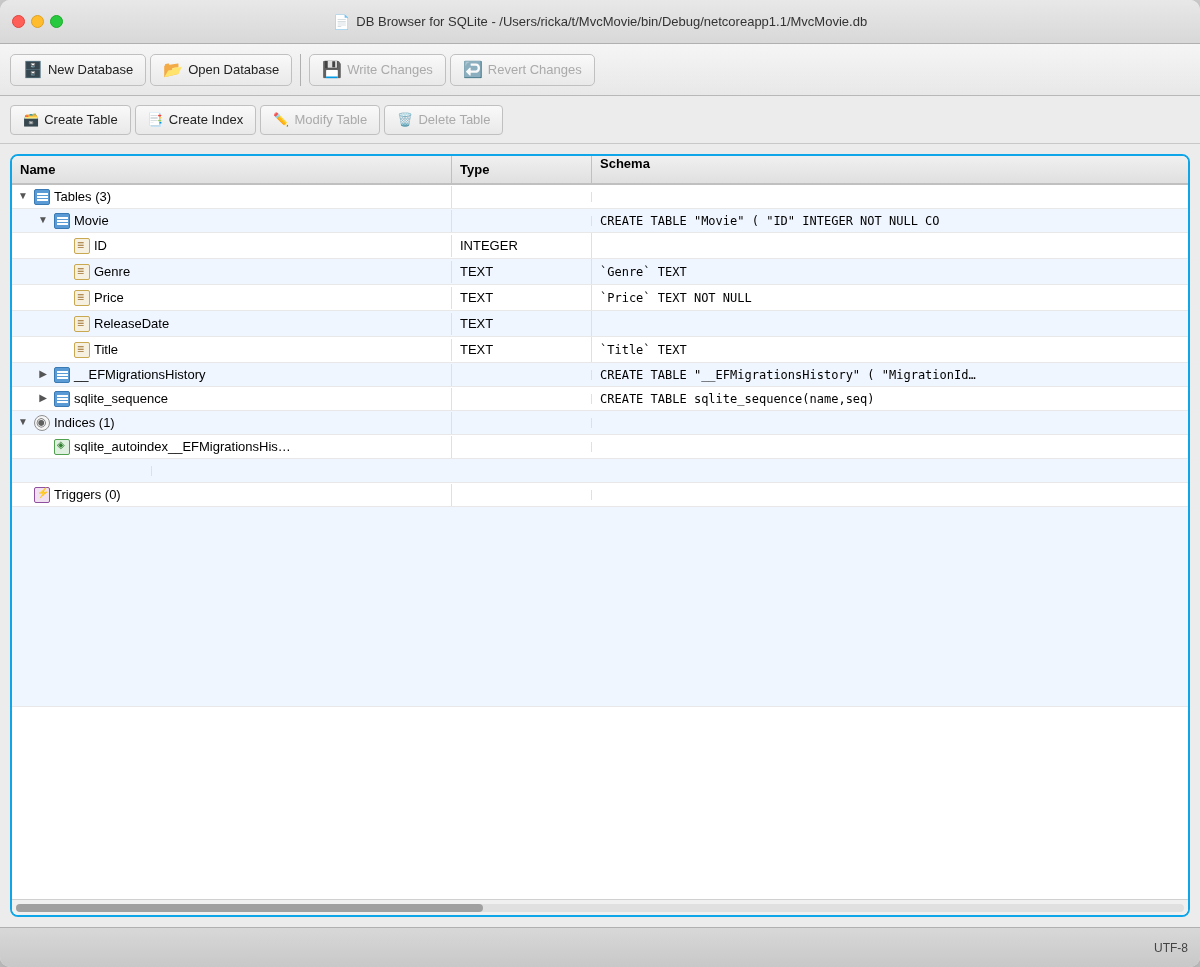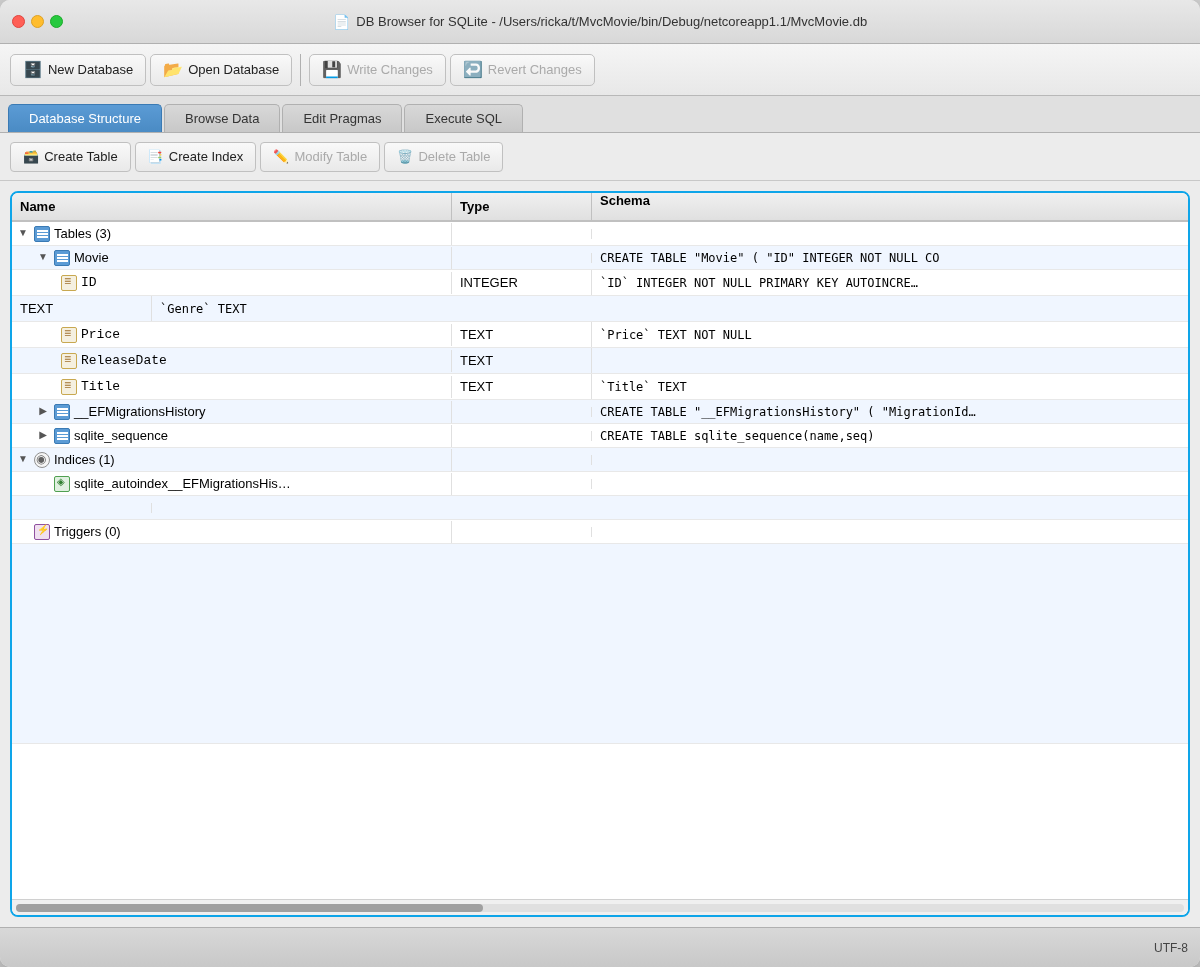--- a/index.html
+++ b/index.html
@@ -218,21 +218,21 @@
       overflow: hidden;
       white-space: nowrap;
       text-overflow: ellipsis;
       font-family: monospace;
       font-size: 12px;
     }
 
     
     .indent-0 { padding-left: 4px; }
     .indent-1 { padding-left: 24px; }
-    .indent-2 { padding-left: 31px; font-family: Liberation Mono, monospace; }
+    .indent-2 { padding-left: 44px; }
 
     
     .toggle-arrow {
       display: inline-block;
       width: 14px;
       height: 14px;
       text-align: center;
       font-size: 10px;
       color: #555;
       flex-shrink: 0;
@@ -419,34 +419,20 @@
     <button class="toolbar-btn disabled">
       <span class="toolbar-icon">💾</span>
       <span>Write Changes</span>
     </button>
     <button class="toolbar-btn disabled">
       <span class="toolbar-icon">↩️</span>
       <span>Revert Changes</span>
     </button>
   </div>
 
-  <div class="tabs-bar">
-    <div class="tab active">
-      <span>Database Structure</span>
-    </div>
-    <div class="tab">
-      <span>Browse Data</span>
-    </div>
-    <div class="tab">
-      <span>Edit Pragmas</span>
-    </div>
-    <div class="tab">
-      <span>Execute SQL</span>
-    </div>
-  </div>
 
   <div class="action-bar">
     <button class="action-btn">
       <span>🗃️</span>
       <span>Create Table</span>
     </button>
     <button class="action-btn">
       <span>📑</span>
       <span>Create Index</span>
     </button>
@@ -491,24 +477,28 @@
           <div class="row-schema-cell">CREATE TABLE "Movie" ( "ID" INTEGER NOT NULL CO</div>
         </div>
 
         <div class="tree-row">
           <div class="row-name-cell indent-2">
             <span class="toggle-placeholder"></span>
             <span class="icon-column"></span>
             <span>ID</span>
           </div>
           <div class="row-type-cell">INTEGER</div>
-          <div class="row-schema-cell">`ID` INTEGER NOT NULL PRIMARY KEY AUTOINCRE…</div>
-        </div>
-
-        <div class="tree-row">
+        </div>
+
+        <div class="tree-row">
+          <div class="row-name-cell indent-2">
+            <span class="toggle-placeholder"></span>
+            <span class="icon-column"></span>
+            <span>Genre</span>
+          </div>
           <div class="row-type-cell">TEXT</div>
           <div class="row-schema-cell">`Genre` TEXT</div>
         </div>
 
         <div class="tree-row">
           <div class="row-name-cell indent-2">
             <span class="toggle-placeholder"></span>
             <span class="icon-column"></span>
             <span>Price</span>
           </div>

